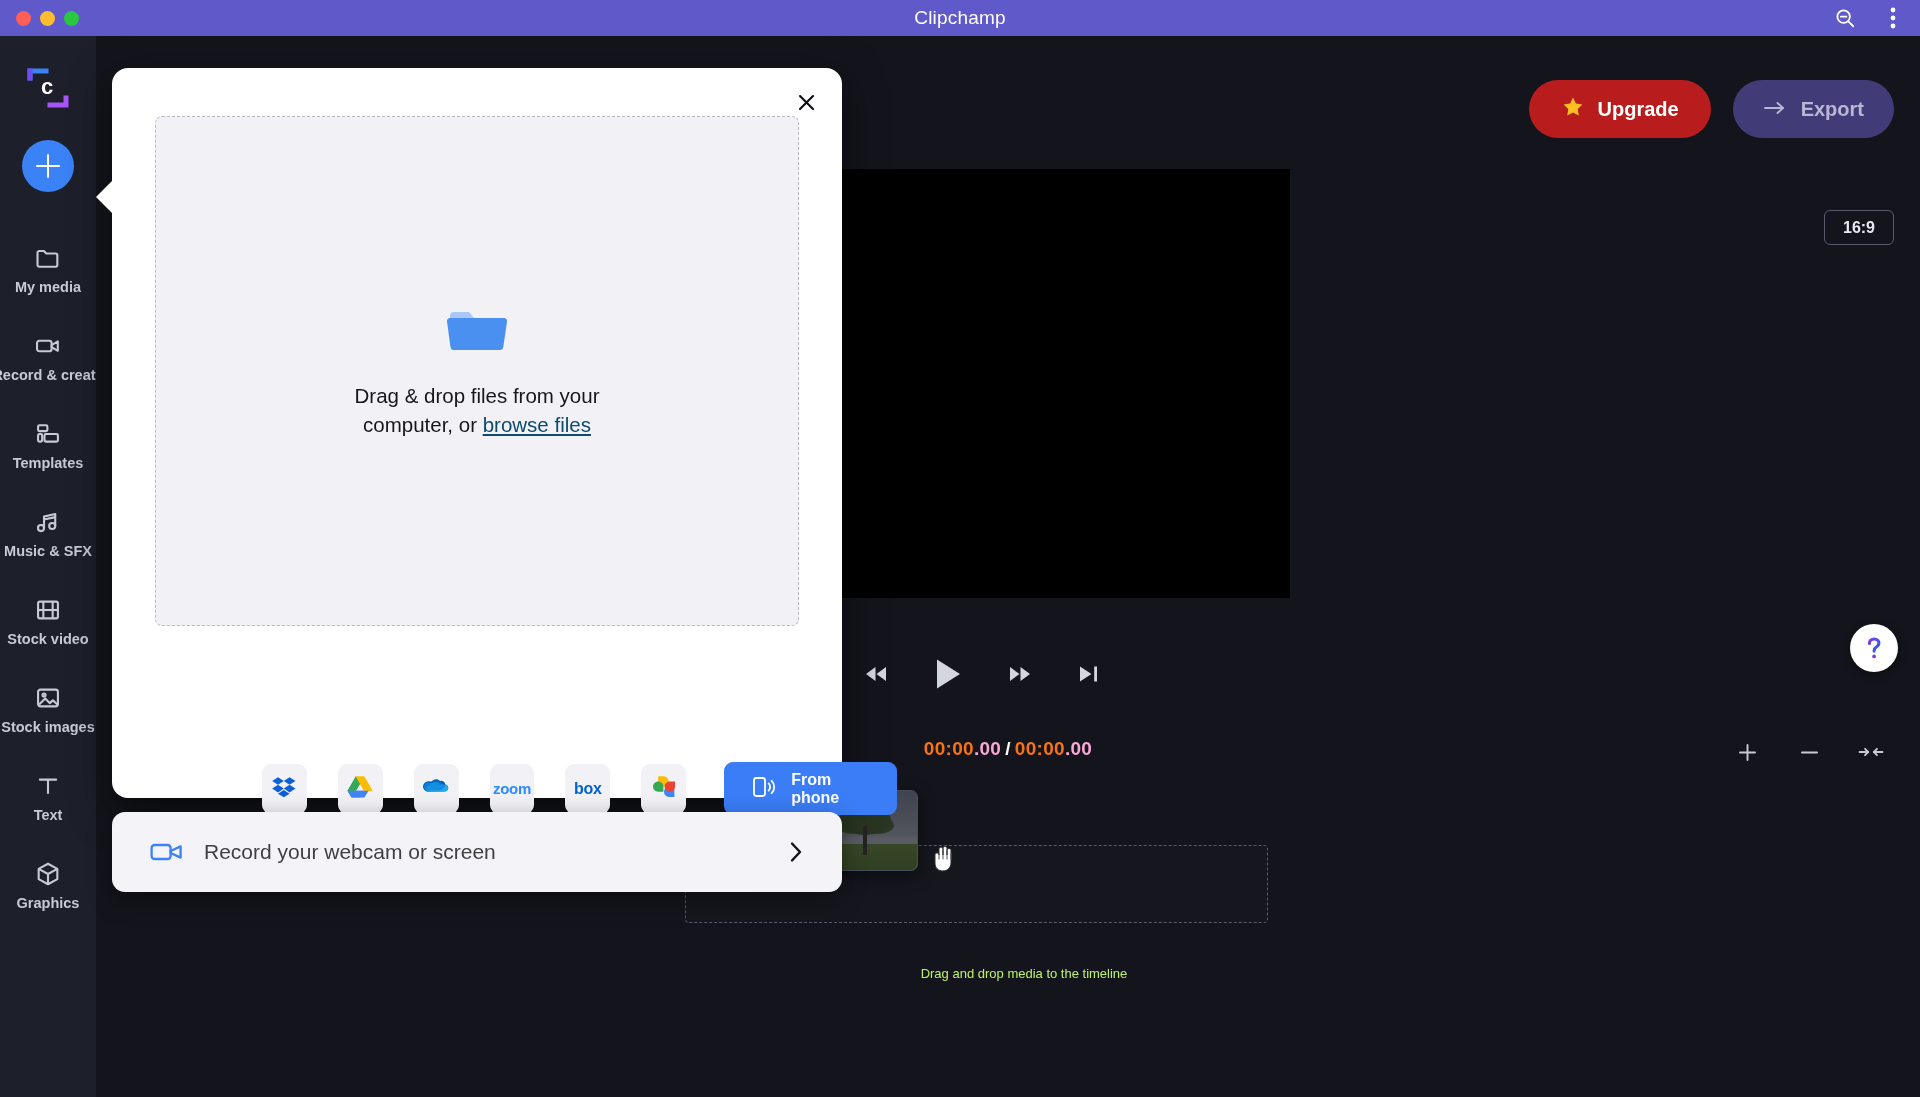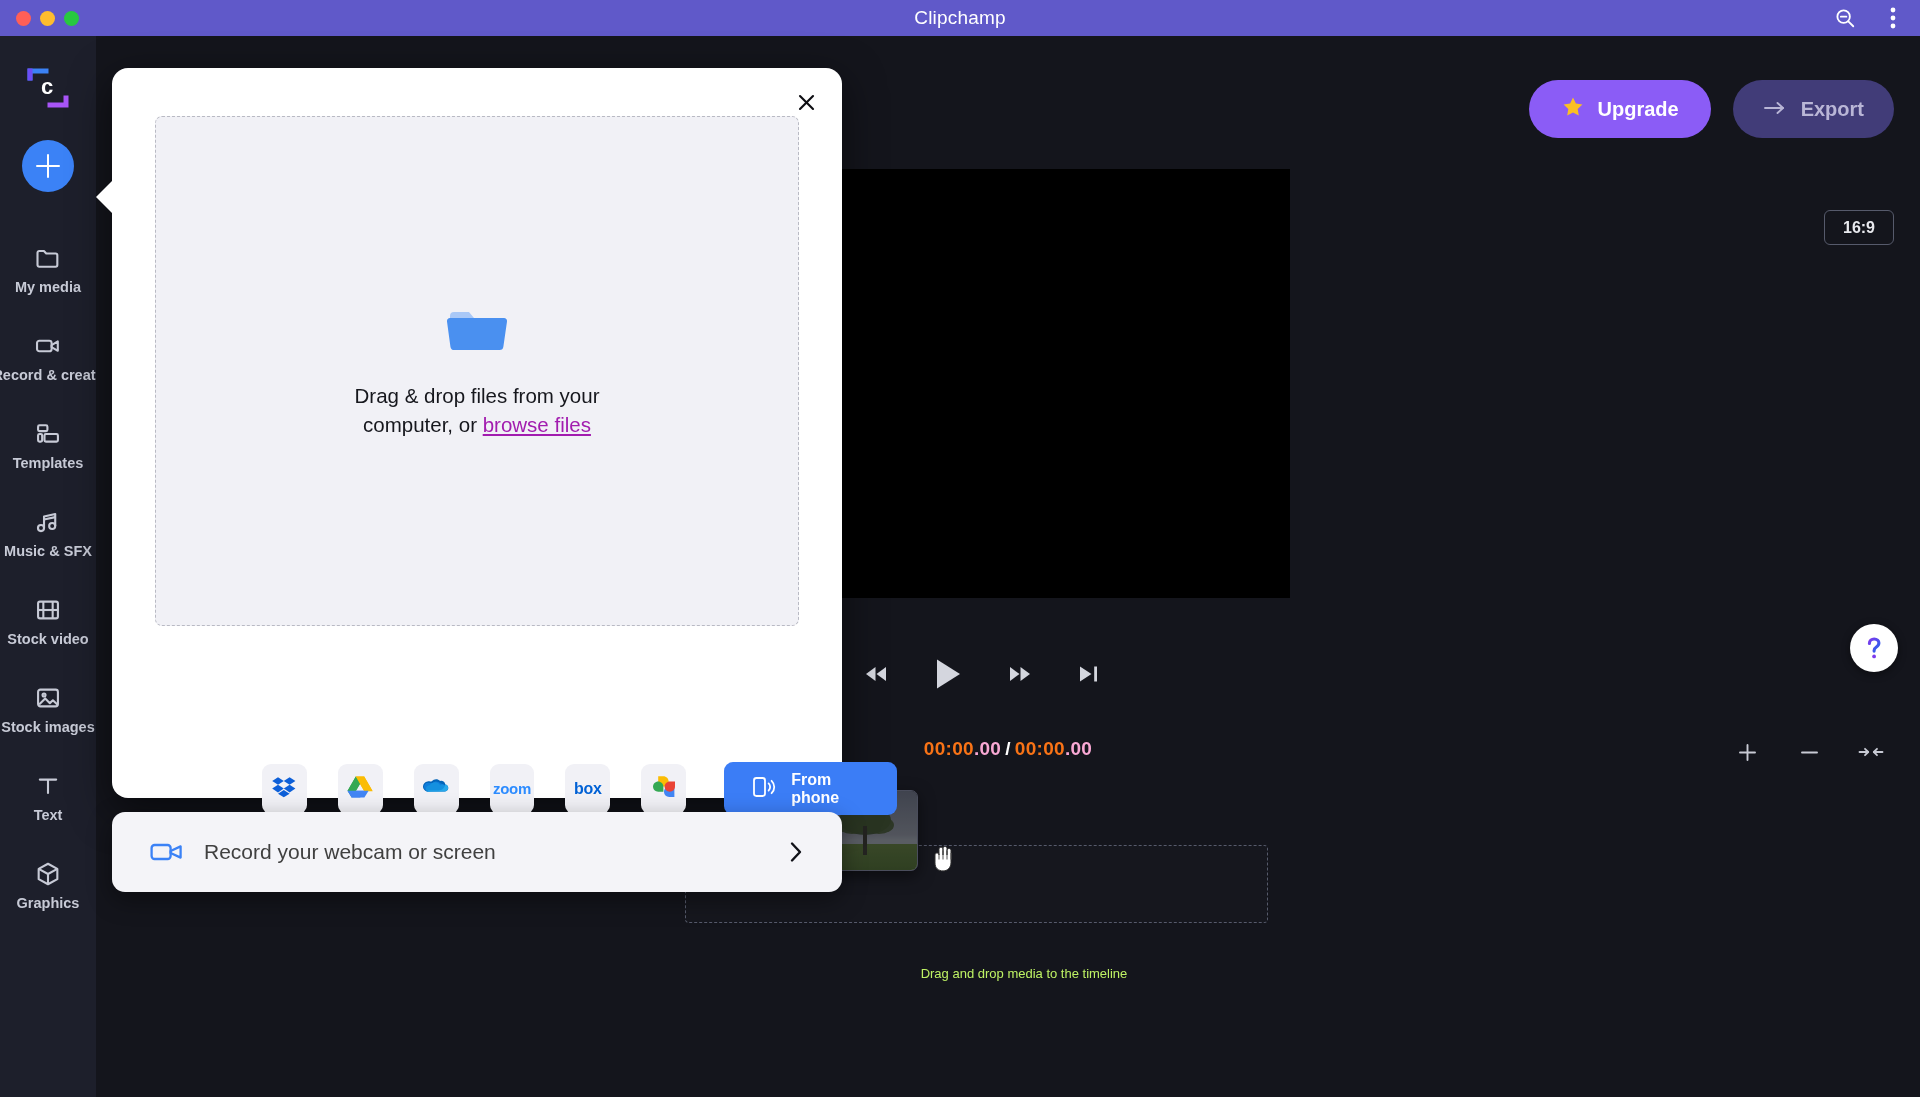--- a/index.html
+++ b/index.html
@@ -55,21 +55,21 @@
     display: flex; align-items: center; justify-content: center;
     color: #9aa0b0; font-size: 15px; cursor: pointer;
   }
 
   
   .main { position: absolute; top: 36px; left: 96px; width: 1824px; height: 1061px; background: #14151c; }
 
   
   .hdr-btns { position: absolute; right: 26px; top: 44px; display: flex; align-items: center; gap: 22px; }
   .upgrade-btn {
-    height: 58px; padding: 0 32px; border-radius: 30px; background: #8b5cf6;
+    height: 58px; padding: 0 32px; border-radius: 30px; background: #b91c1c;
     display: flex; align-items: center; gap: 13px; cursor: pointer;
     color: #fff; font-size: 20px; font-weight: 700;
   }
   .export-btn {
     height: 58px; padding: 0 30px; border-radius: 30px; background: #413c78;
     display: flex; align-items: center; gap: 14px; cursor: pointer;
     color: #b9b6d6; font-size: 20px; font-weight: 600;
   }
 
   
@@ -152,21 +152,21 @@
     display: flex; align-items: center; justify-content: center; cursor: pointer;
     color: #0d0d12; font-size: 23px; line-height: 1;
   }
   .dropbox-area {
     position: absolute; left: 43px; top: 48px; width: 644px; height: 510px;
     background: #f1f1f6; border: 1.6px dashed #b9bac4; border-radius: 7px;
     display: flex; flex-direction: column; align-items: center; justify-content: center;
   }
   .folder-ico { margin-bottom: 24px; }
   .dz-text { text-align: center; color: #16171d; font-size: 20.5px; line-height: 1.42; max-width: 420px; }
-  .dz-link { color: #a21caf; text-decoration: underline; cursor: pointer; }
+  .dz-link { color: #0c4a6e; text-decoration: underline; cursor: pointer; }
   .service-row {
     position: absolute; left: 150px; top: 694px; display: flex; align-items: center; gap: 31px;
   }
   .svc {
     width: 50px; height: 50px; border-radius: 9px; background: #f1f1f6;
     display: flex; align-items: center; justify-content: center; cursor: pointer;
   }
   .from-phone {
     margin-left: 7px; height: 53px; padding: 0 27px; border-radius: 9px; background: #3b7df6;
     display: flex; align-items: center; gap: 14px; cursor: pointer;

